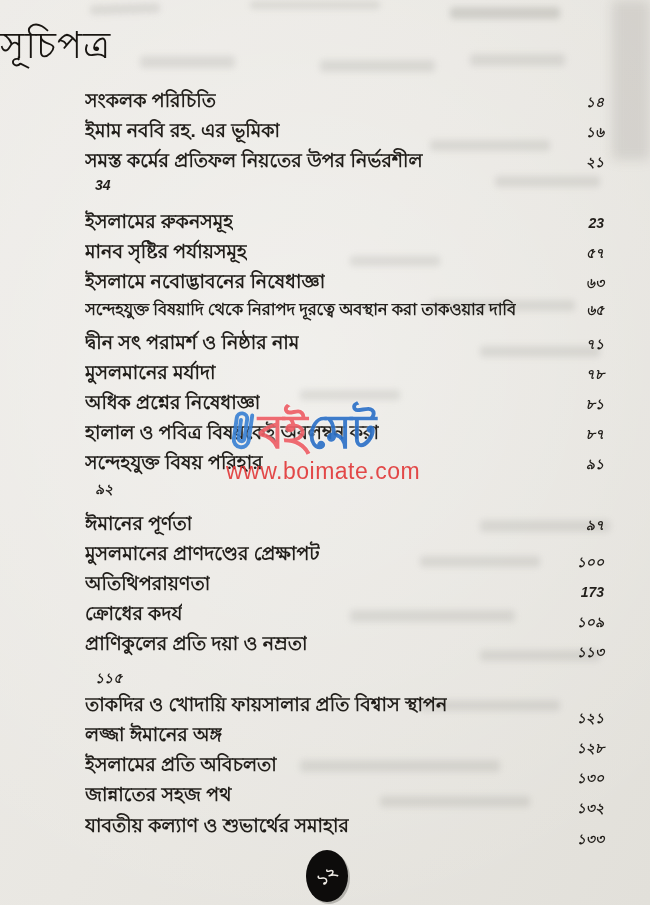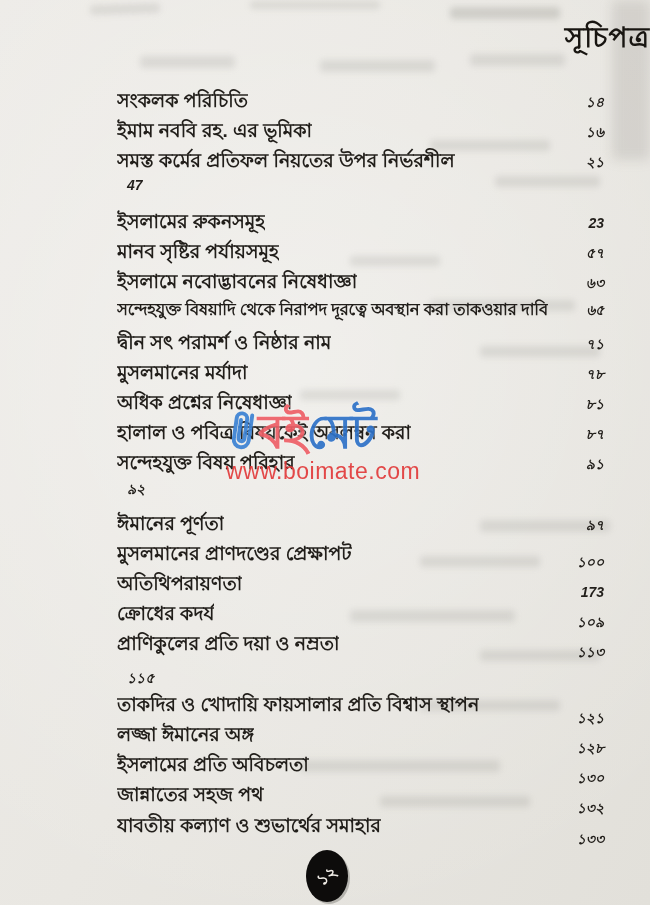--- a/index.html
+++ b/index.html
@@ -36,28 +36,28 @@
   .smudges div:nth-child(14){left:480px;top:520px;width:130px;height:12px;}
   .smudges div:nth-child(15){left:420px;top:556px;width:120px;height:11px;}
   .smudges div:nth-child(16){left:350px;top:610px;width:165px;height:12px;}
   .smudges div:nth-child(17){left:480px;top:650px;width:120px;height:11px;}
   .smudges div:nth-child(18){left:420px;top:700px;width:140px;height:11px;}
   .smudges div:nth-child(19){left:300px;top:760px;width:200px;height:12px;}
   .smudges div:nth-child(20){left:380px;top:796px;width:150px;height:11px;}
 
   .title {
     position:absolute; top:16px; left:0; width:100%;
-    text-align:right; font-size:28px; font-weight:700;
+    text-align:left; font-size:37px; font-weight:400;
     letter-spacing:1px; color:#181511;
   }
 
   .toc { position:absolute; top:86px; left:85px; right:46px; }
   .row {
     display:flex; justify-content:space-between; align-items:baseline;
-    height:30.2px; font-size:19px; font-weight:600; white-space:nowrap;margin-left:32px;
+    height:30.2px; font-size:19px; font-weight:600; white-space:nowrap;
   }
   .row .t { overflow:hidden; }
   .row .p { font-size:14px; padding-left:10px;font-style:italic; }
   .row.long { font-size:16.5px; letter-spacing:-0.2px;justify-content:space-between; }
   
   .row:nth-child(n+16) .p { transform:translateY(7px); }
   .row:nth-child(n+21) .p { transform:translateY(12px); }
 
   .watermark {
     position:absolute; left:226px; top:404px; width:250px;
@@ -123,21 +123,21 @@
       </div>
       <div class="row">
         <span class="t">ইমাম নববি রহ. এর ভূমিকা</span>
         <span class="p">১৬</span>
       </div>
       <div class="row">
         <span class="t">সমস্ত কর্মের প্রতিফল নিয়তের উপর নির্ভরশীল</span>
         <span class="p">২১</span>
       </div>
       <div class="row">
-        <span class="p">47</span>
+        <span class="p">34</span>
       </div>
       <div class="row">
         <span class="t">ইসলামের রুকনসমূহ</span>
         <span class="p">23</span>
       </div>
       <div class="row">
         <span class="t">মানব সৃষ্টির পর্যায়সমূহ</span>
         <span class="p">৫৭</span>
       </div>
       <div class="row">

